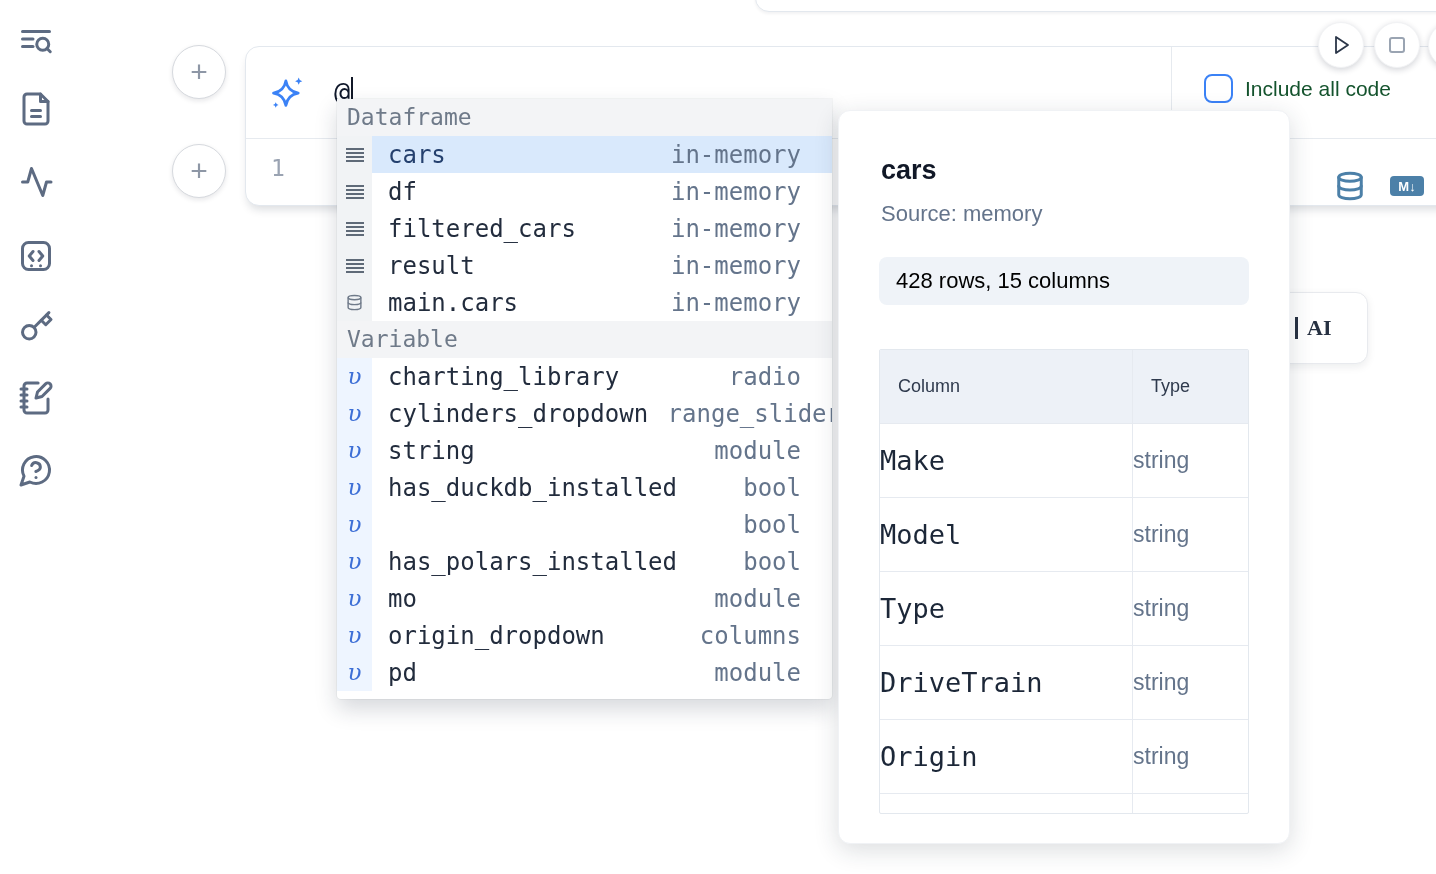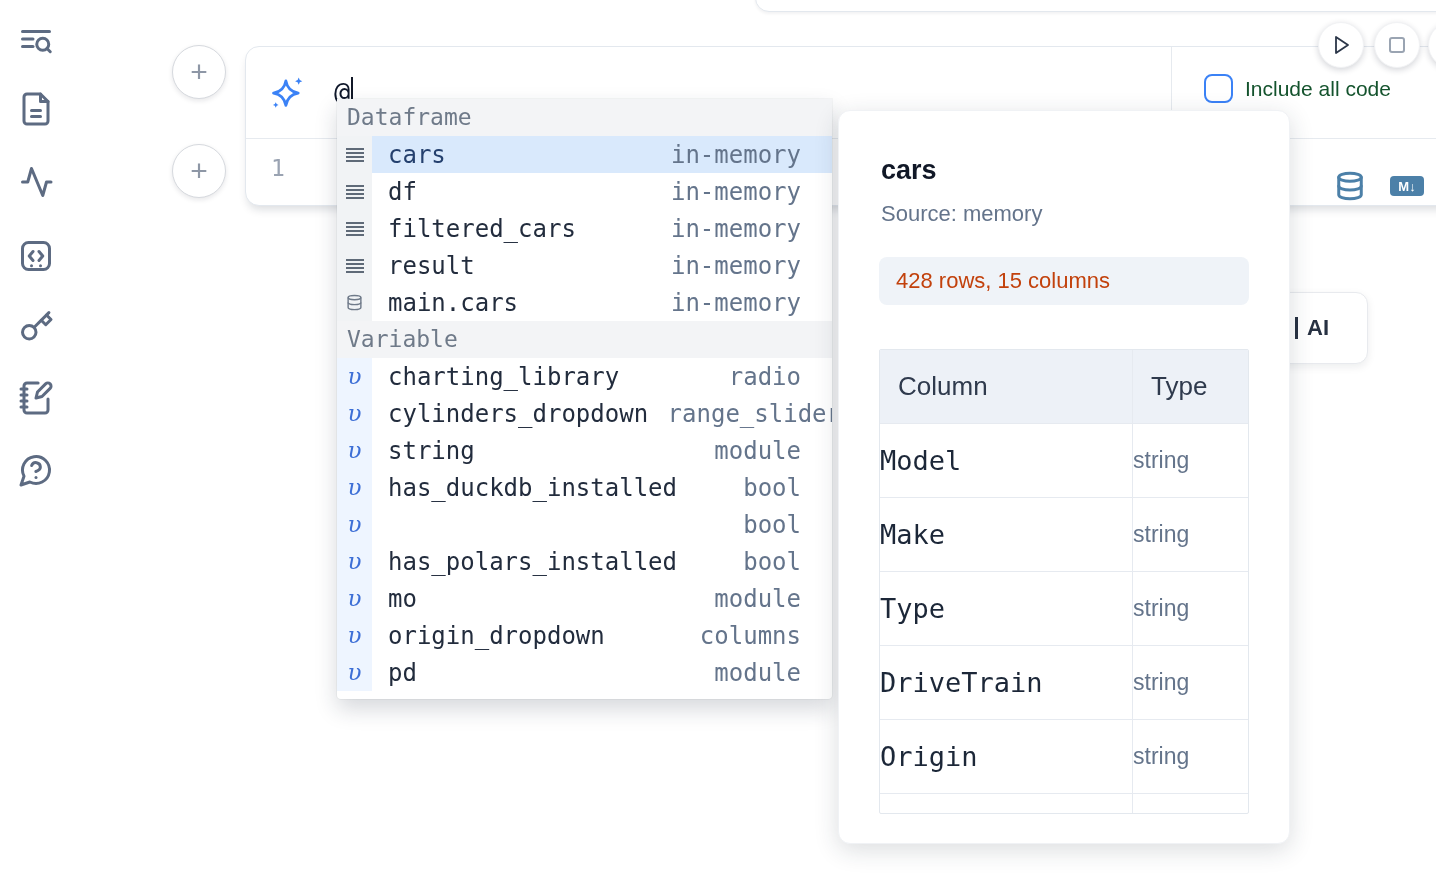--- a/index.html
+++ b/index.html
@@ -46,21 +46,21 @@
   
   .db-toolbar{position:absolute;left:1335px;top:170px;width:30px;height:32px;color:#4c80a8;z-index:2;cursor:pointer;}
   .md-badge{position:absolute;left:1390px;top:176px;width:34px;height:20px;border-radius:4px;
             background:#4c80a8;color:#fff;font-size:13px;font-weight:bold;display:flex;
             align-items:center;justify-content:center;z-index:2;cursor:pointer;}
 
   
   .ai-hint{position:absolute;left:1262px;top:292px;width:106px;height:72px;background:#fff;
            border:1px solid #e8eaee;border-radius:12px;box-shadow:0 3px 8px rgba(15,23,42,.08);
            display:flex;align-items:center;padding-left:32px;box-sizing:border-box;
-           font-size:22px;font-weight:bold;color:#273142;z-index:10;cursor:pointer;}
+           font-size:22px;font-weight:bold;color:#273142;z-index:10;cursor:pointer;font-family:Liberation Serif, serif;}
   .ai-hint .bar{width:3px;height:22px;background:#273142;margin-right:9px;}
 
   
   .popup{position:absolute;left:337px;top:99px;width:495px;height:600px;background:#fff;
          overflow:hidden;z-index:20;font-family:"DejaVu Sans Mono",monospace;
          border-radius:0 0 4px 4px;box-shadow:0 10px 22px rgba(30,41,59,.18),0 0 0 1px rgba(30,41,59,.04);}
   .ac-header{height:37px;line-height:37px;background:#f3f4f6;color:#6f7a89;
              padding-left:10px;font-size:23px;}
   .ac-row{height:37px;display:flex;align-items:center;background:#fff;cursor:pointer;}
   .ac-row.selected{background:#d9e9fc;}
@@ -74,26 +74,26 @@
   .ac-type{margin-left:auto;padding-right:31px;color:#64748b;font-size:24px;white-space:pre;}
   .ac-type.clip{margin-right:-40px;}
 
   
   .panel{position:absolute;left:838px;top:110px;width:452px;height:734px;background:#fff;
          border:1px solid #f0f2f5;border-radius:12px;z-index:30;box-sizing:border-box;
          box-shadow:0 6px 24px rgba(30,41,59,.16);}
   .p-title{margin:44px 0 0 42px;font-size:27px;font-weight:bold;color:#111827;}
   .p-source{margin:15px 0 0 42px;font-size:22px;color:#64748b;}
   .p-shape{margin:30px 40px 0 40px;height:48px;background:#eff3f8;border-radius:8px;
-           display:flex;align-items:center;padding-left:17px;font-size:22px;color:#c2410c;}
+           display:flex;align-items:center;padding-left:17px;font-size:22px;color:#000000;}
   .p-table-wrap{margin:44px 40px 0 40px;height:463px;overflow:hidden;
                 border:1px solid #e3e8ee;border-radius:2px;}
   table.p-table{width:100%;border-collapse:collapse;table-layout:fixed;}
   .p-table th{height:71px;background:#edf1f7;text-align:left;padding-left:18px;
-              font-size:26px;font-weight:500;color:#2f3a4d;}
+              font-size:18px;font-weight:500;color:#2f3a4d;}
   .p-table th:first-child{width:233px;}
   .p-table td{height:73px;border-top:1px solid #e6eaf0;padding:0;}
   .p-table th + th, .p-table td + td{border-left:1px solid #e6eaf0;}
   .p-col-name{padding-left:18px;font-family:"DejaVu Sans Mono",monospace;font-size:27px;color:#1c2738;}
   .p-col-type{padding-left:16px;font-size:23px;color:#64748b;}
 </style>
 </head>
 <body>
 
 <div class="side-btn" style="top:22px">
@@ -338,25 +338,25 @@
   <div class="p-table-wrap">
     <table class="p-table">
       <thead>
           <tr>
             <th>Column</th>
             <th>Type</th>
           </tr>
         </thead>
       <tbody>
           <tr>
+            <td class="p-col-name">Make</td>
+            <td class="p-col-type">string</td>
+          </tr>
+          <tr>
             <td class="p-col-name">Model</td>
-            <td class="p-col-type">string</td>
-          </tr>
-          <tr>
-            <td class="p-col-name">Make</td>
             <td class="p-col-type">string</td>
           </tr>
           <tr>
             <td class="p-col-name">Type</td>
             <td class="p-col-type">string</td>
           </tr>
           <tr>
             <td class="p-col-name">DriveTrain</td>
             <td class="p-col-type">string</td>
           </tr>

